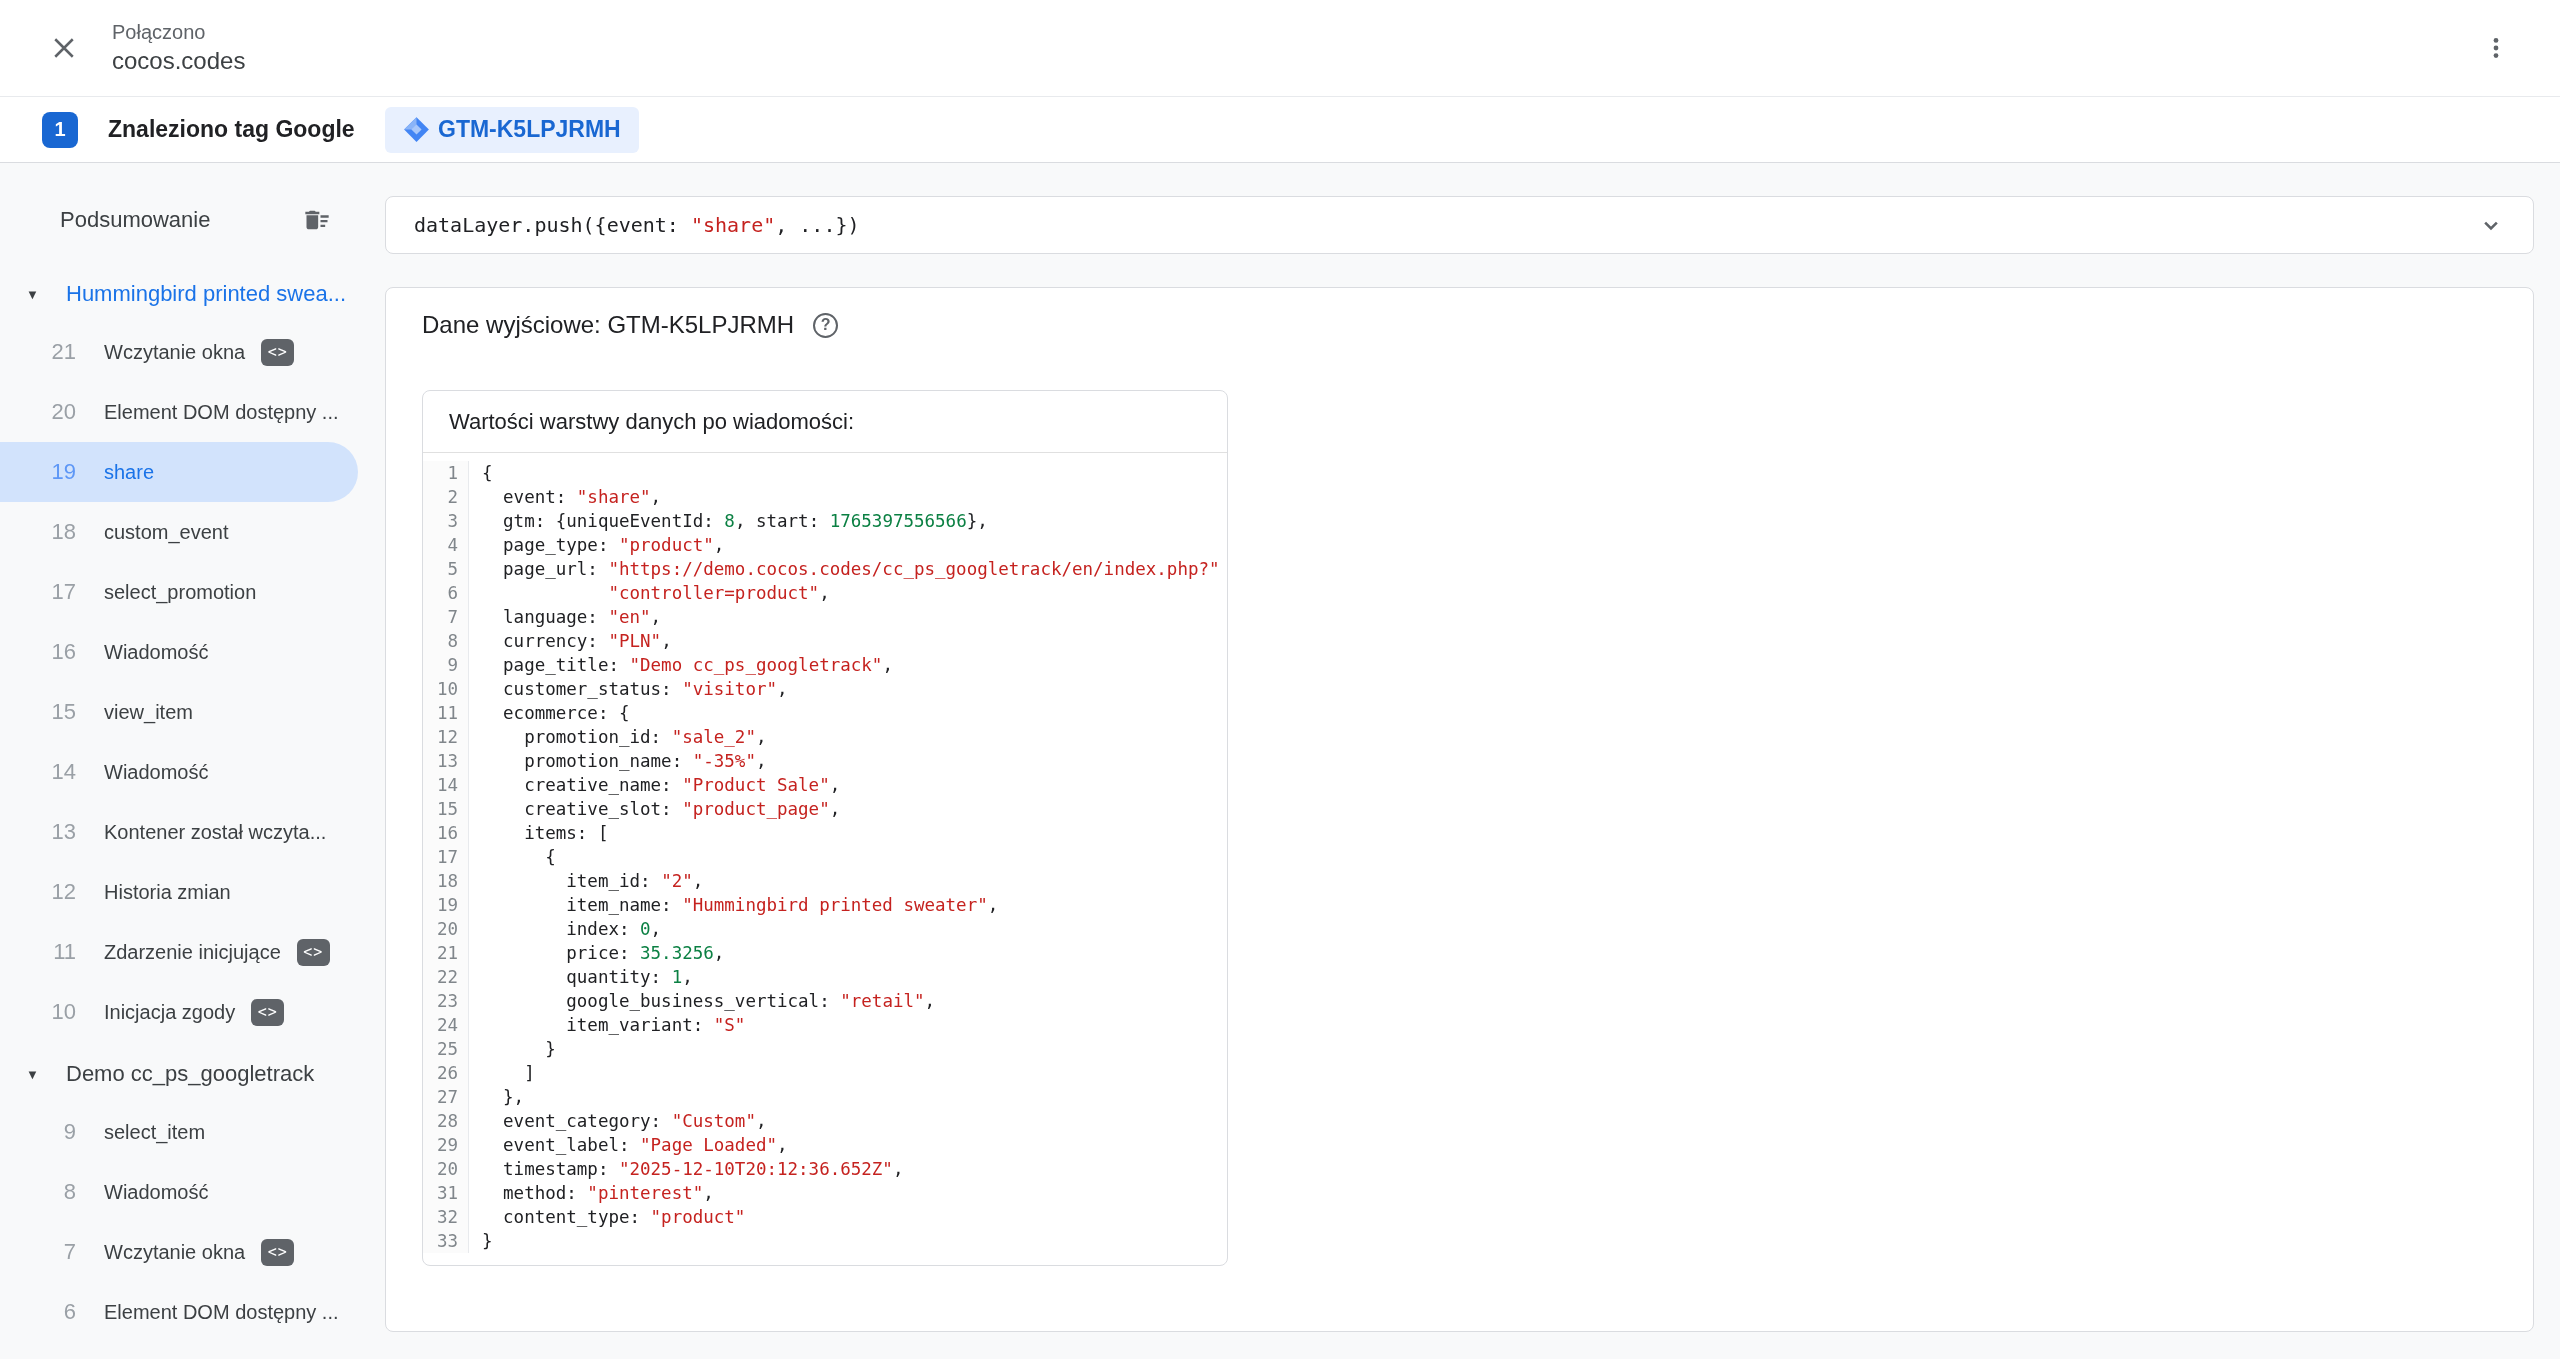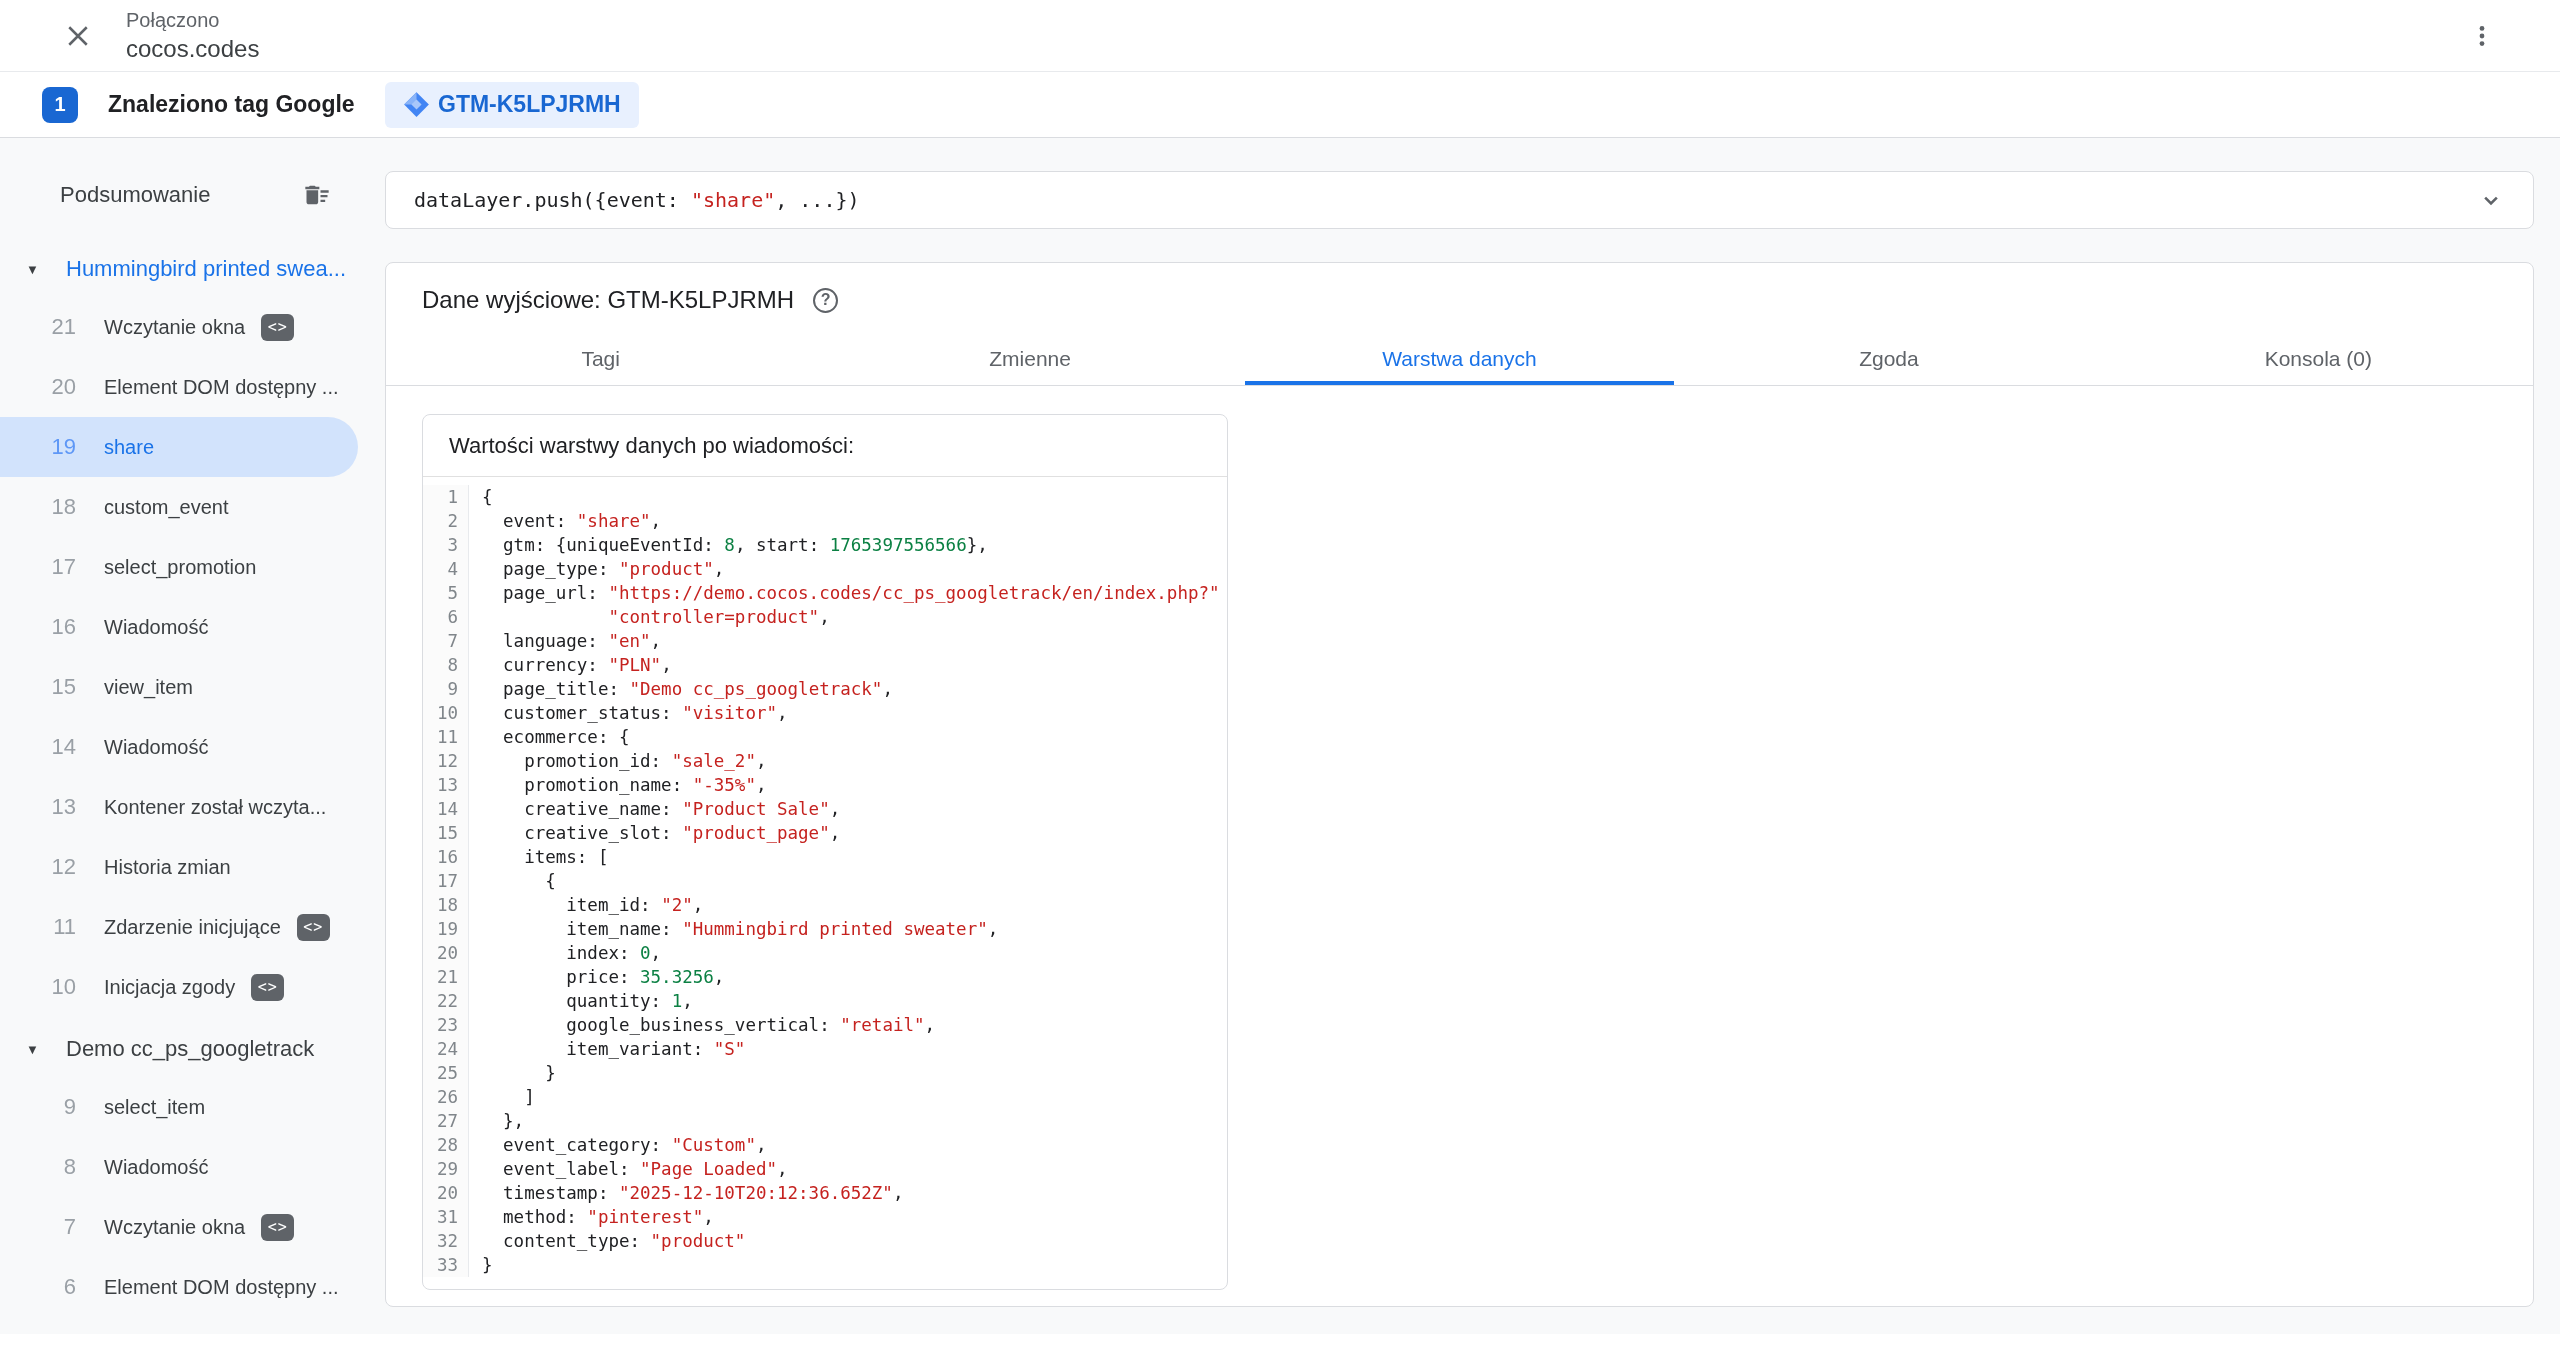--- a/index.html
+++ b/index.html
@@ -5,22 +5,22 @@
   :root{
     --accent:#1a73e8; --badge:#1967d2; --chip-bg:#e8f0fe; --selected-bg:#d2e3fc;
     --str:#c5221f; --num:#0b8043; --muted:#5f6368; --ln:#80868b;
     --border:#dadce0; --bg:#f8f9fa; --text:#202124; --label:#3c4043;
   }
   *{margin:0;padding:0;box-sizing:border-box}
   html,body{width:2560px;height:1359px;overflow:hidden;background:#fff;
     font-family:"Liberation Sans","DejaVu Sans",sans-serif;color:var(--text)}
 
   
-  .topbar{height:72px;border-bottom:1px solid #e8eaed;display:flex;align-items:center;
-    padding:0 56px;background:#fff}
+  .topbar{height:97px;border-bottom:1px solid #e8eaed;display:flex;align-items:center;
+    padding:0 42px;background:#fff}
   .icon-btn{display:flex;align-items:center;justify-content:center;cursor:pointer;
     width:44px;height:44px;border-radius:50%}
   .title-block{margin-left:26px}
   .status{font-size:20px;color:var(--muted)}
   .app-title{font-size:24px;color:var(--label);margin-top:3px}
   .spacer{flex:1}
 
   
   .tagbar{height:66px;border-bottom:1px solid var(--border);display:flex;align-items:center;background:#fff}
   .tagbar-left{width:385px;display:flex;align-items:center;flex-shrink:0}
@@ -225,27 +225,20 @@
             <path d="M7 10 L12 15 L17 10" stroke="#5f6368" stroke-width="2.2" fill="none"></path>
           </svg>
       </span>
     </div>
 
     <div class="main-card">
       <div class="card-title-row">
         <span class="card-title">Dane wyjściowe: GTM-K5LPJRMH</span>
         <span class="help-icon">?</span>
       </div>
-      <div class="tab-bar">
-          <div class="tab">Tagi</div>
-          <div class="tab">Zmienne</div>
-          <div class="tab active">Warstwa danych</div>
-          <div class="tab">Zgoda</div>
-          <div class="tab">Konsola (0)</div>
-        </div>
 
       <div class="code-panel">
         <div class="panel-title">Wartości warstwy danych po wiadomości:</div>
         <div class="code-area">
             <div class="code-row">
               <span class="ln">1</span>
               <span class="code-text"><span class="tok-p">{</span></span>
             </div>
             <div class="code-row">
               <span class="ln">2</span>

